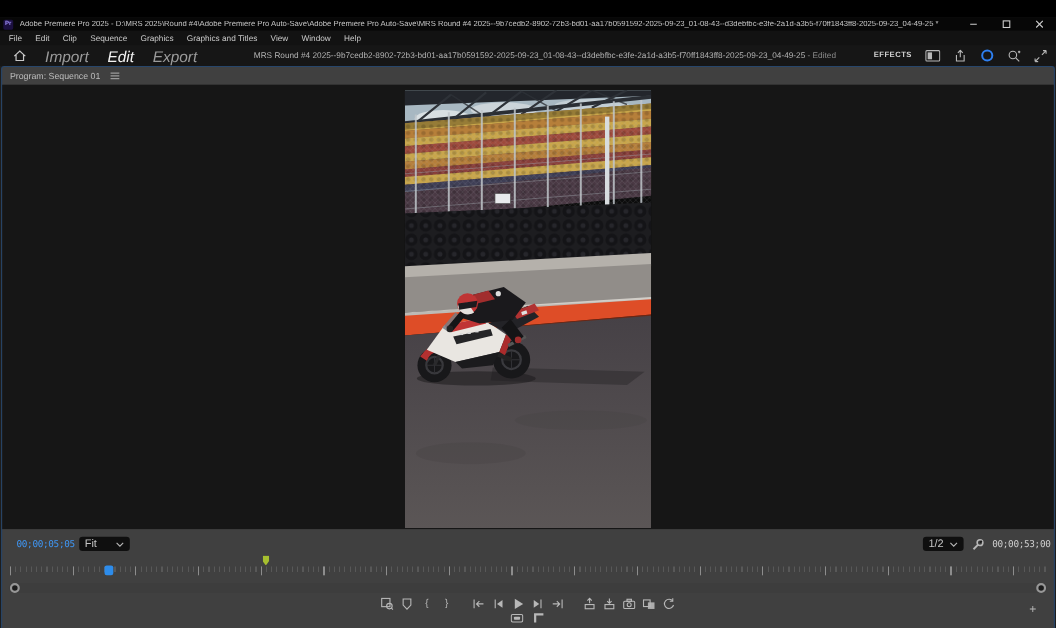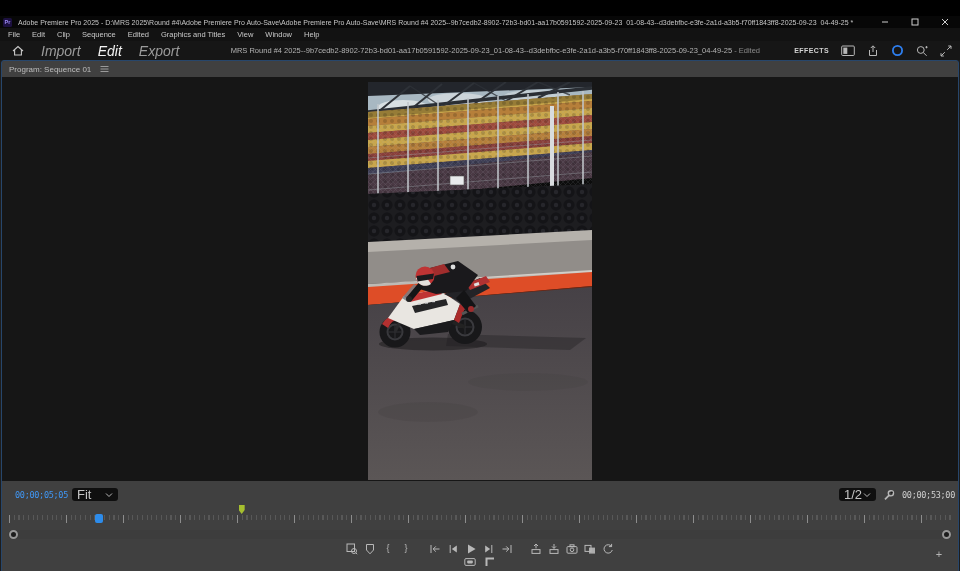--- a/index.html
+++ b/index.html
@@ -45,21 +45,21 @@
   .panel-menu { margin-left:9px; display:flex; align-items:center; }
 
   .viewer { position:absolute; left:0; top:16px; right:0; height:404px; background:#161616; }
   .video-frame { position:absolute; left:366px; top:5px; width:224px; height:398px; background:#0c0c0c; }
 
   
   .controls-row { position:absolute; left:0; right:0; top:424px; height:18px; }
   .tc { font-family:"DejaVu Sans Mono","Liberation Mono",monospace; font-size:8.5px; letter-spacing:-0.3px; }
   .tc-current { position:absolute; left:13px; top:5px; color:#3f97f6;text-align:right; }
   .dd { position:absolute; top:3px; height:13px; background:#0f0f0f; border-radius:3px;
-        display:flex; align-items:center; justify-content:space-between; padding:0 5px; font-size:13px; color:#c4c4c4; }
+        display:flex; align-items:center; justify-content:space-between; padding:0 5px; font-size:10px; color:#c4c4c4; }
   .fit-dd { left:70px; width:46px; }
   .res-dd { left:837px; width:37px; }
   .wrench-btn { position:absolute; left:881px; top:4px; }
   .tc-duration { position:absolute; left:900px; top:5px; color:#cfcfcf; }
 
   
   .ruler { position:absolute; left:0; right:0; top:442px; height:24px; }
   .ruler-inner { position:absolute; left:7px; right:7px; top:0; height:24px; }
   .timeline-marker { position:absolute; top:2px; width:6px; height:9px; margin-left:-3px; background:#a6bf2f;
                      clip-path:polygon(0 0,100% 0,100% 55%,50% 100%,0 55%); }
@@ -118,21 +118,21 @@
           </svg>
       </div>
     </div>
   </div>
 
   <div class="menubar">
     <span class="menu-item">File</span>
     <span class="menu-item">Edit</span>
     <span class="menu-item">Clip</span>
     <span class="menu-item">Sequence</span>
-    <span class="menu-item">Edited</span>
+    <span class="menu-item">Graphics</span>
     <span class="menu-item">Graphics and Titles</span>
     <span class="menu-item">View</span>
     <span class="menu-item">Window</span>
     <span class="menu-item">Help</span>
   </div>
 
   <div class="header">
     <div class="home-btn">
       <svg width="14" height="13" viewBox="0 0 14 13">
         <path d="M2 7 L7 2.5 L12 7 M3.6 6 V11 H10.4 V6" fill="none" stroke="#c9c9c9" stroke-width="1.1"></path>

